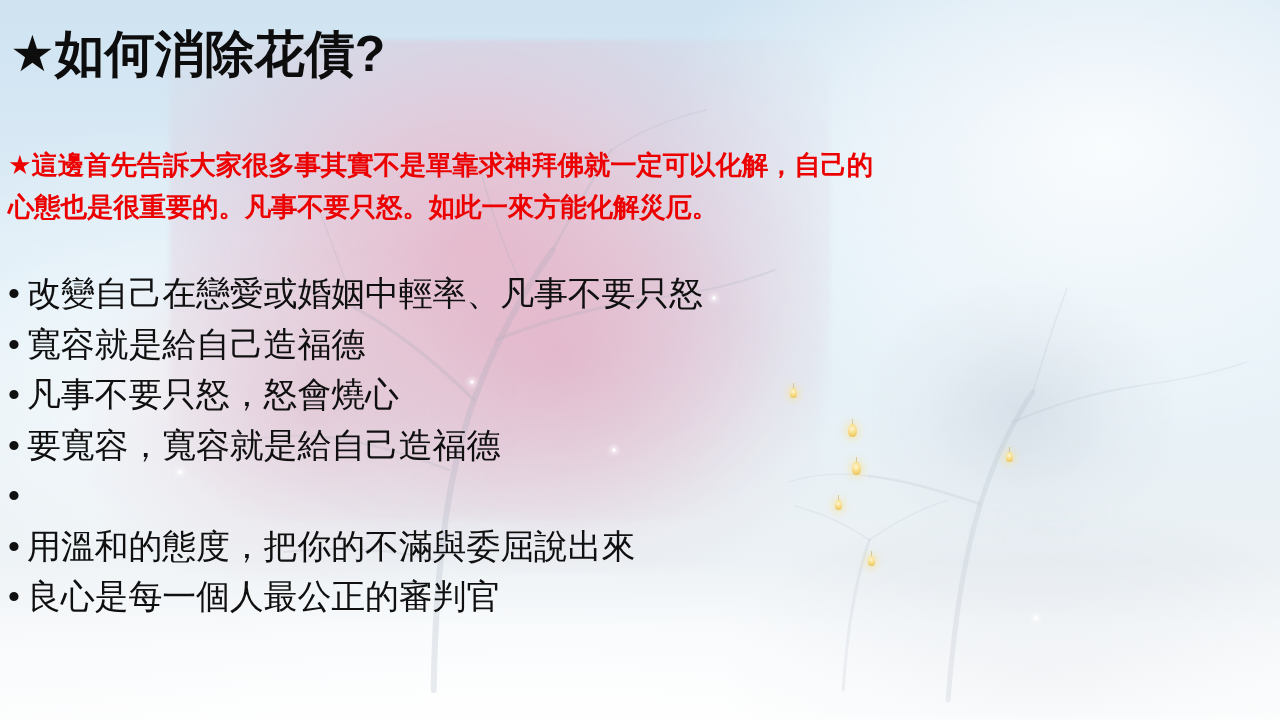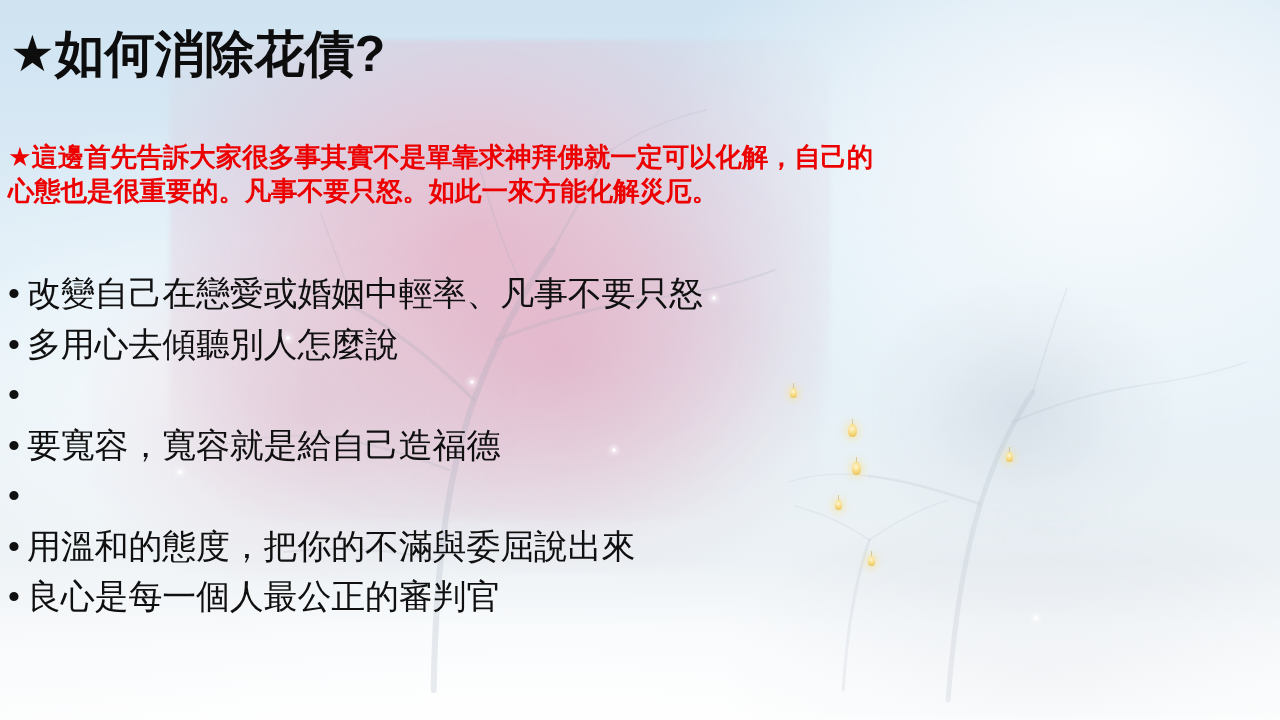--- a/index.html
+++ b/index.html
@@ -195,20 +195,21 @@
     color: #ec0000;
     font-size: 26.5px;
     font-weight: bold;
     line-height: 1.30;
     letter-spacing: -0.2px;
   }
   .redblock .ind {
     display: block;
     text-indent: -22px;
     padding-left: 22px;
+    margin-top: 8px;
   }
 
   .lead {
     position: absolute;
     left: 8px;
     top: 216px;
     font-size: 31px;
     font-weight: bold;
     color: #0d0d0d;
     white-space: nowrap;
@@ -318,24 +319,25 @@
     </div>
 
 
     <ul class="bullets">
       <li>
         <span class="dot">•</span>
         <span class="txt">改變自己在戀愛或婚姻中輕率、凡事不要只怒</span>
       </li>
       <li>
         <span class="dot">•</span>
-        <span class="txt">多用心去傾聽別人怎麼說</span>
-      </li>
-      <li>
-        <span class="dot">•</span>
+        <span class="txt">寬容就是給自己造福德</span>
+      </li>
+      <li>
+        <span class="dot">•</span>
+        <span class="txt">凡事不要只怒，怒會燒心</span>
       </li>
       <li>
         <span class="dot">•</span>
         <span class="txt">要寬容，寬容就是給自己造福德</span>
       </li>
       <li>
         <span class="dot">•</span>
       </li>
       <li>
         <span class="dot">•</span>

